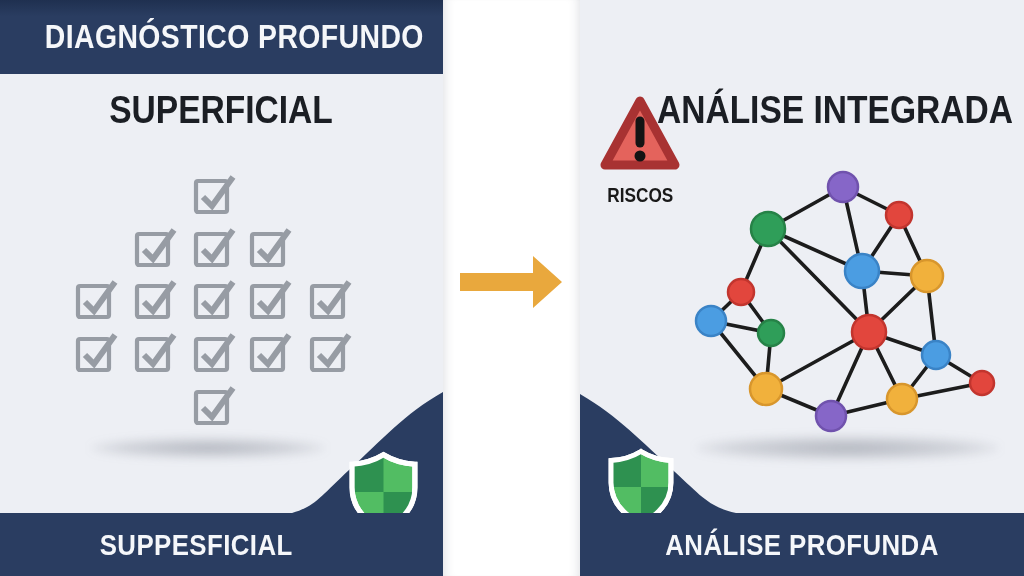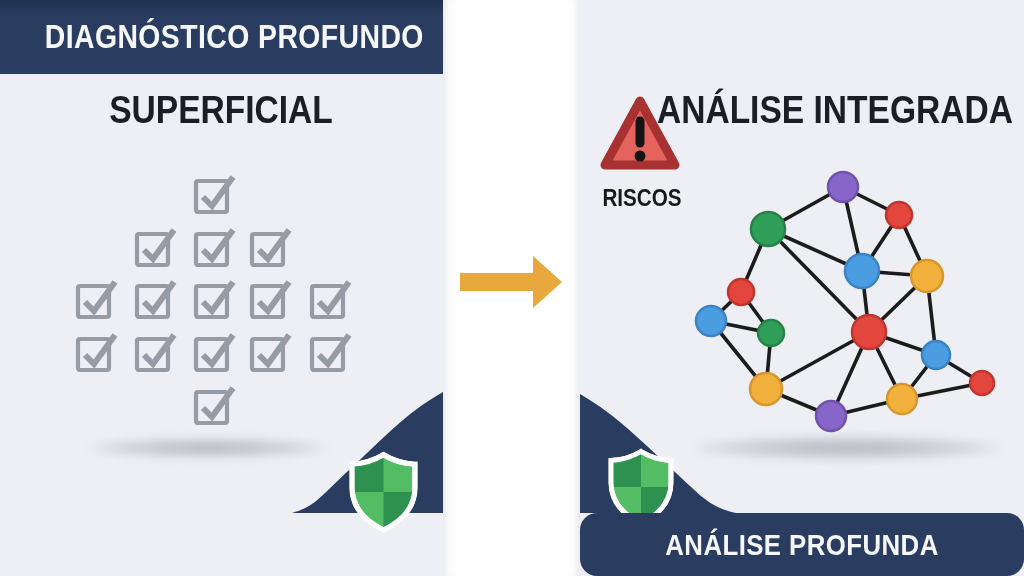--- a/index.html
+++ b/index.html
@@ -44,21 +44,21 @@
   .shield{position:absolute;overflow:visible;}
   .shield-left{left:347px;top:451px;width:73px;height:82px;}
   .shield-right{left:26px;top:448px;width:70px;height:78px;}
   .shield .outline{fill:var(--shield-light);stroke:#ffffff;stroke-width:7px;}
   .shield .q{fill:var(--shield-dark);}
   .warning-triangle{position:absolute;left:16px;top:92px;width:88px;height:86px;overflow:visible;}
   .warning-triangle .tri{fill:var(--tri-fill);stroke:var(--tri-stroke);stroke-width:9px;stroke-linejoin:round;}
   .warning-triangle .bang{stroke:#141414;stroke-width:9px;stroke-linecap:round;}
   .warning-triangle .dot{fill:#141414;}
   .warning-label{position:absolute;left:16px;top:184px;width:88px;text-align:center;
-                 color:#191919;font-weight:700;font-size:24px;}
+                 color:#191919;font-weight:700;font-size:20px;}
   .arrow-svg{position:absolute;left:0;top:222px;width:137px;height:120px;}
   .arrow-svg path{fill:var(--arrow-orange);}
 </style>
 </head>
 <body>
 
 <div class="canvas">
 
   <section class="panel left">
     <header class="band top">
@@ -143,20 +143,23 @@
           </clipPath>
         </defs>
       <path class="outline" d="M50 5 C63 13 76 17 93 18 L93 50 C93 77 77 95 50 108 C23 95 7 77 7 50 L7 18 C24 17 37 13 50 5 Z"></path>
       <g clip-path="url(#clipL)">
         <rect class="q" x="0" y="0" width="50" height="56"></rect>
         <rect class="q" x="50" y="56" width="50" height="56"></rect>
       </g>
       <path d="M50 5 C63 13 76 17 93 18 L93 50 C93 77 77 95 50 108 C23 95 7 77 7 50 L7 18 C24 17 37 13 50 5 Z" fill="none" stroke="#ffffff" stroke-width="7"></path>
     </svg>
 
+    <footer class="band bottom" style="padding-right:50px;">
+      <span class="ftr condensed">SUPPESFICIAL</span>
+    </footer>
   </section>
 
   <div class="strip">
     <svg class="arrow-svg" viewBox="0 0 137 120">
       <path d="M17 51 H90 V34 L119 60 L90 86 V69 H17 Z"></path>
     </svg>
   </div>
 
   <section class="panel right">
     <div class="subtitle">
@@ -227,17 +230,17 @@
           </clipPath>
         </defs>
       <path class="outline" d="M50 5 C63 13 76 17 93 18 L93 50 C93 77 77 95 50 108 C23 95 7 77 7 50 L7 18 C24 17 37 13 50 5 Z"></path>
       <g clip-path="url(#clipR)">
         <rect class="q" x="0" y="0" width="50" height="56"></rect>
         <rect class="q" x="50" y="56" width="50" height="56"></rect>
       </g>
       <path d="M50 5 C63 13 76 17 93 18 L93 50 C93 77 77 95 50 108 C23 95 7 77 7 50 L7 18 C24 17 37 13 50 5 Z" fill="none" stroke="#ffffff" stroke-width="7"></path>
     </svg>
 
-    <footer class="band bottom" style="border-radius:17px;">
+    <footer class="band bottom" style="">
       <span class="ftr condensed">ANÁLISE PROFUNDA</span>
     </footer>
   </section>
 </div>
 
 </body></html>

